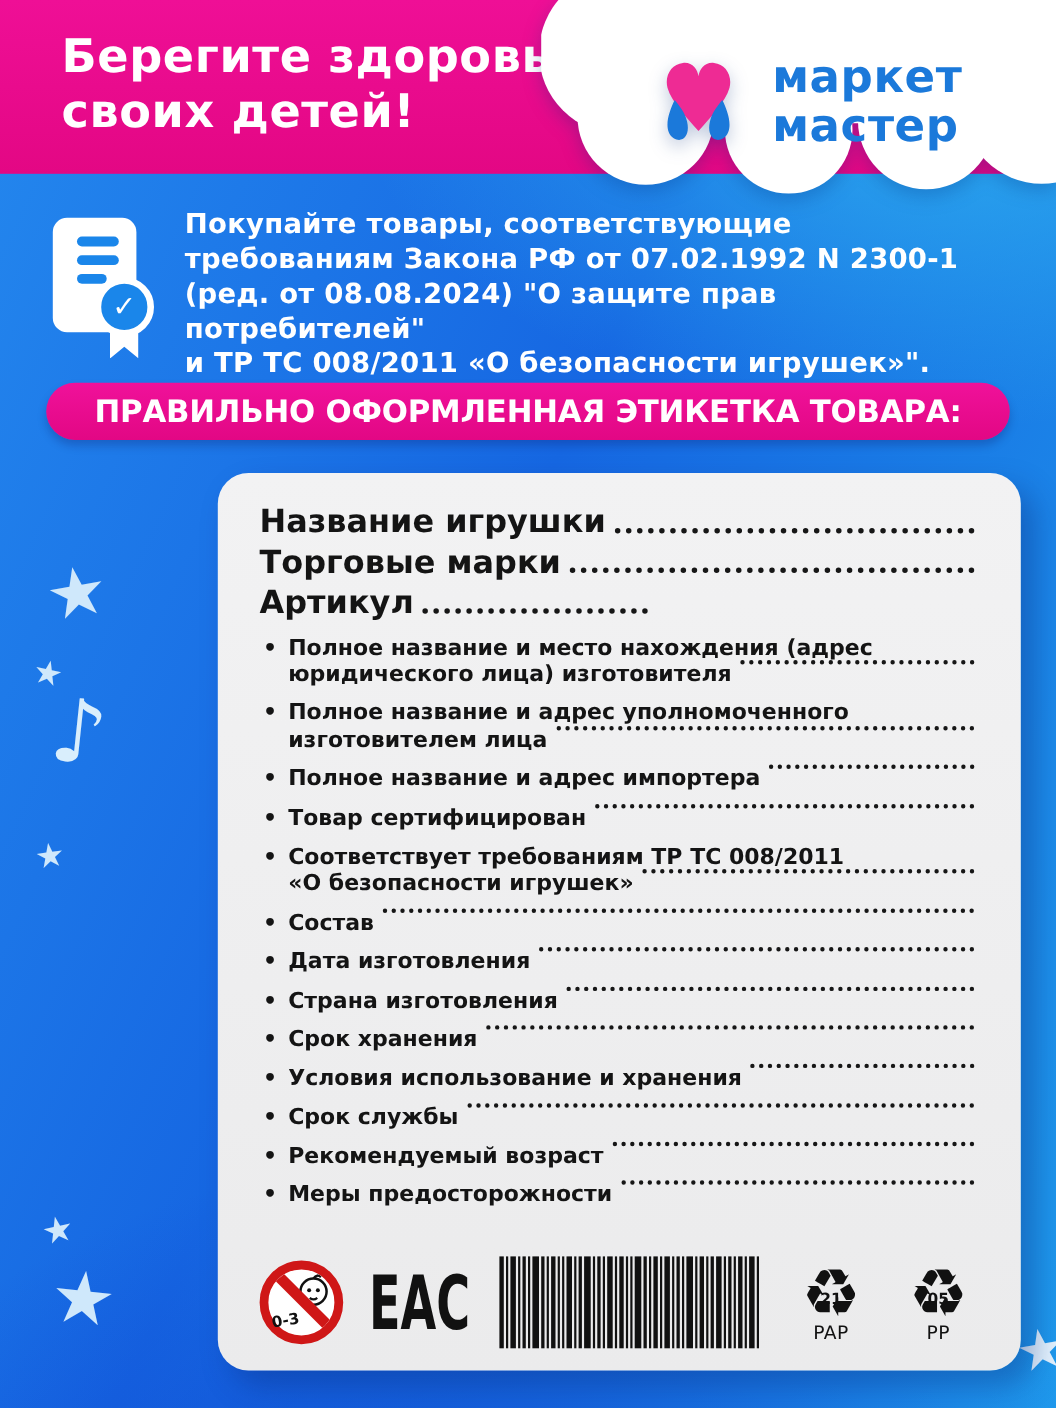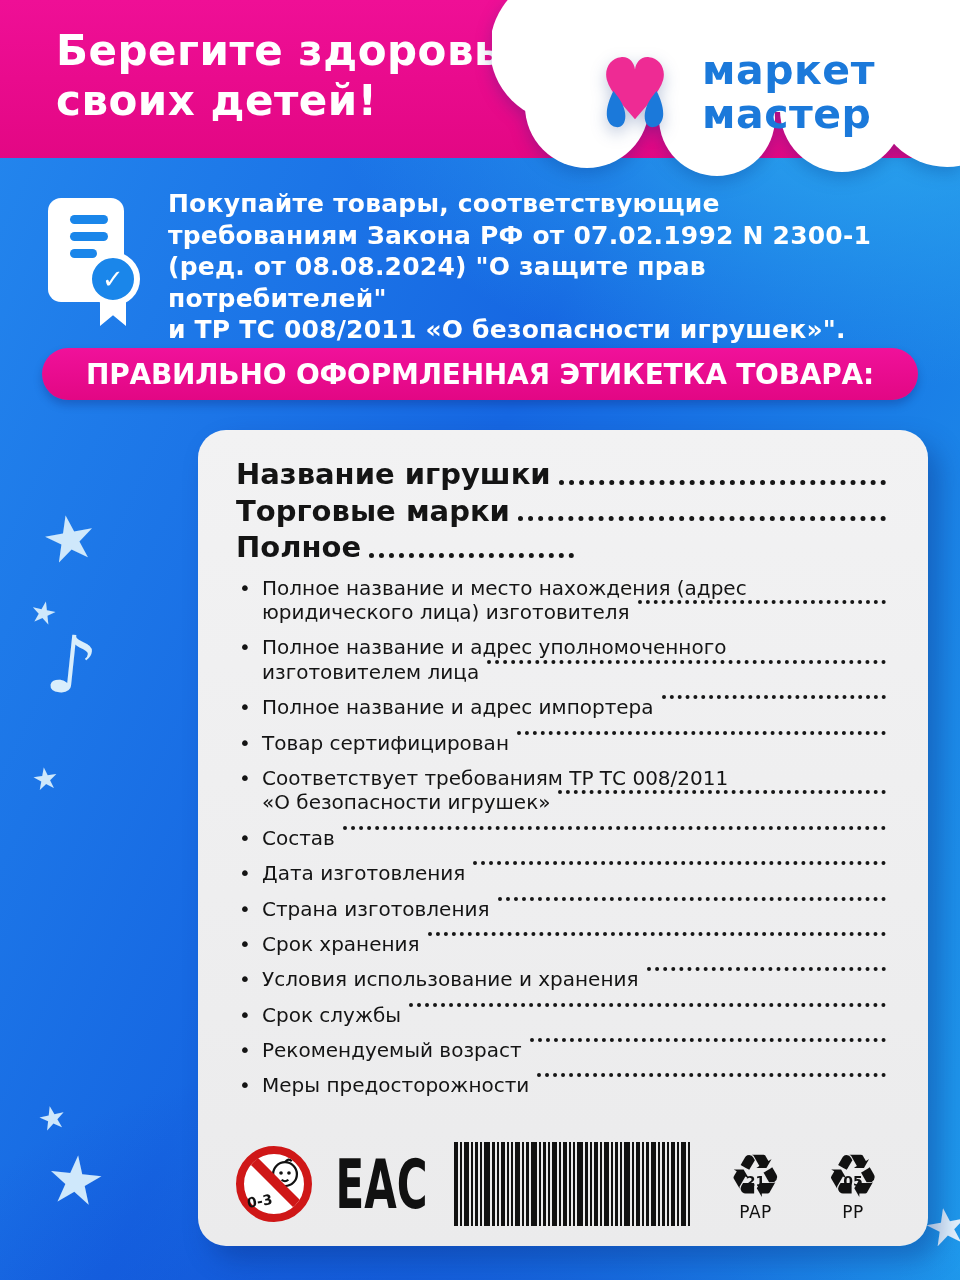--- a/index.html
+++ b/index.html
@@ -65,21 +65,21 @@
   
   .card{position:absolute;left:150px;top:430px;width:730px;height:816px;z-index:2;box-sizing:border-box;
     background:linear-gradient(180deg,#f2f2f3 0%,#ebebec 100%);border-radius:28px;
     padding:26px 40px 0 38px;display:flex;flex-direction:column;overflow:hidden;
     box-shadow:12px 14px 26px rgba(8,40,120,.35);color:#141414;margin-left:48px;}
   .trow{display:flex;align-items:flex-end;}
   .tlbl{font-size:29px;font-weight:bold;line-height:1.26;white-space:nowrap;}
   .dots{flex:1 1 auto;border-bottom:5px dotted #161616;margin:0 2px 8px 8px;min-width:20px;}
   .dots.short{flex:0 0 205px;}
   .items{margin-top:10px;}
-  .item{position:relative;padding-left:26px;margin-bottom:11px;font-size:20px;font-weight:normal;line-height:1.22;}
+  .item{position:relative;padding-left:26px;margin-bottom:11px;font-size:20px;font-weight:bold;line-height:1.22;}
   .item::before{content:"•";position:absolute;left:3px;top:0;font-size:20px;}
   .lrow{display:flex;align-items:flex-start;}
   .lrow .lbl{white-space:nowrap;}
   .lrow .dots{border-bottom-width:4px;margin-bottom:6px;}
 
   
   .icons-row{margin-top:auto;margin-bottom:20px;display:flex;align-items:center;justify-content:space-between;}
   .age{position:relative;width:76px;height:76px;box-sizing:border-box;border:8px solid #cf1717;border-radius:50%;background:#fff;}
   .age-inner{position:absolute;inset:0;border-radius:50%;overflow:hidden;}
   .age .slash{position:absolute;left:-12px;top:26px;width:92px;height:10px;background:#cf1717;transform:rotate(45deg);}
@@ -163,21 +163,21 @@
 
     <div class="trow">
       <span class="tlbl">Название игрушки</span>
         <span class="dots"></span>
     </div>
     <div class="trow">
       <span class="tlbl">Торговые марки</span>
         <span class="dots"></span>
     </div>
     <div class="trow">
-      <span class="tlbl">Полное</span>
+      <span class="tlbl">Артикул</span>
         <span class="dots short"></span>
     </div>
 
     <div class="items">
       <div class="item">
         <div>Полное название и место нахождения (адрес</div>
         <div class="lrow">
             <span class="lbl">юридического лица) изготовителя</span>
             <span class="dots"></span>
           </div>

